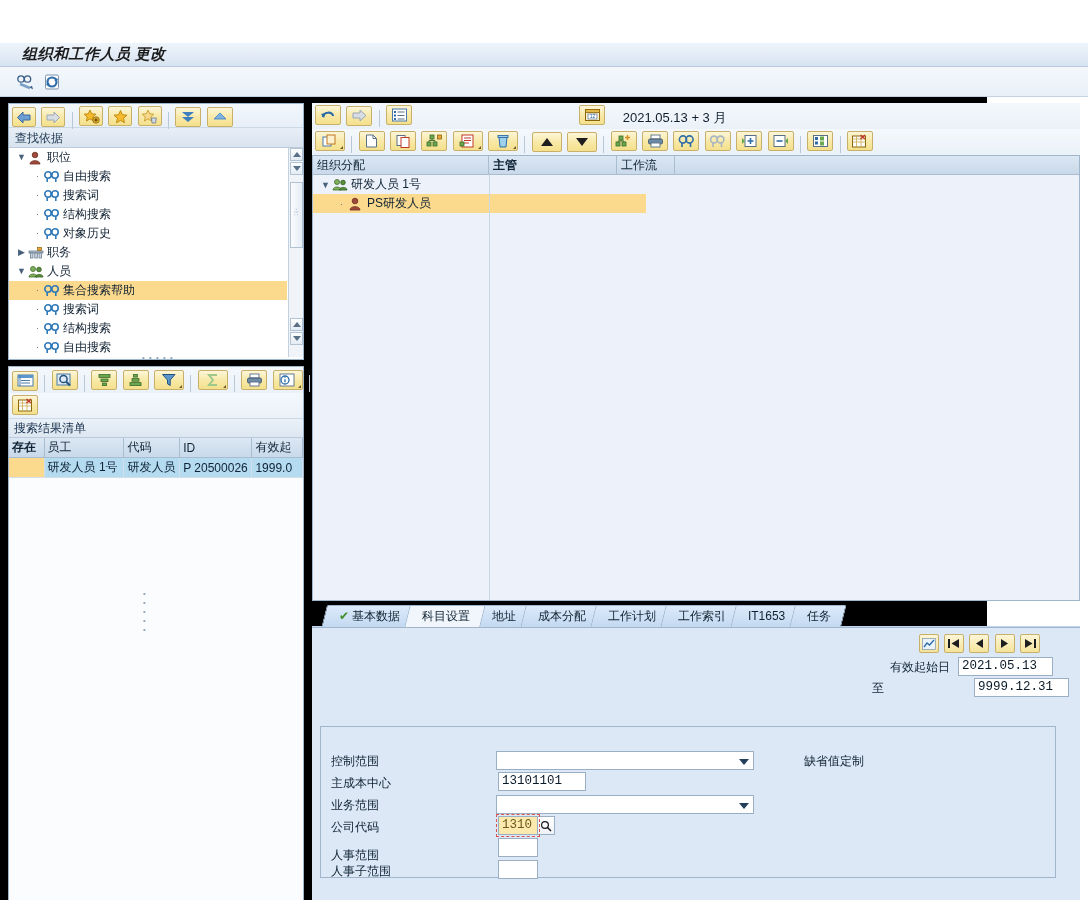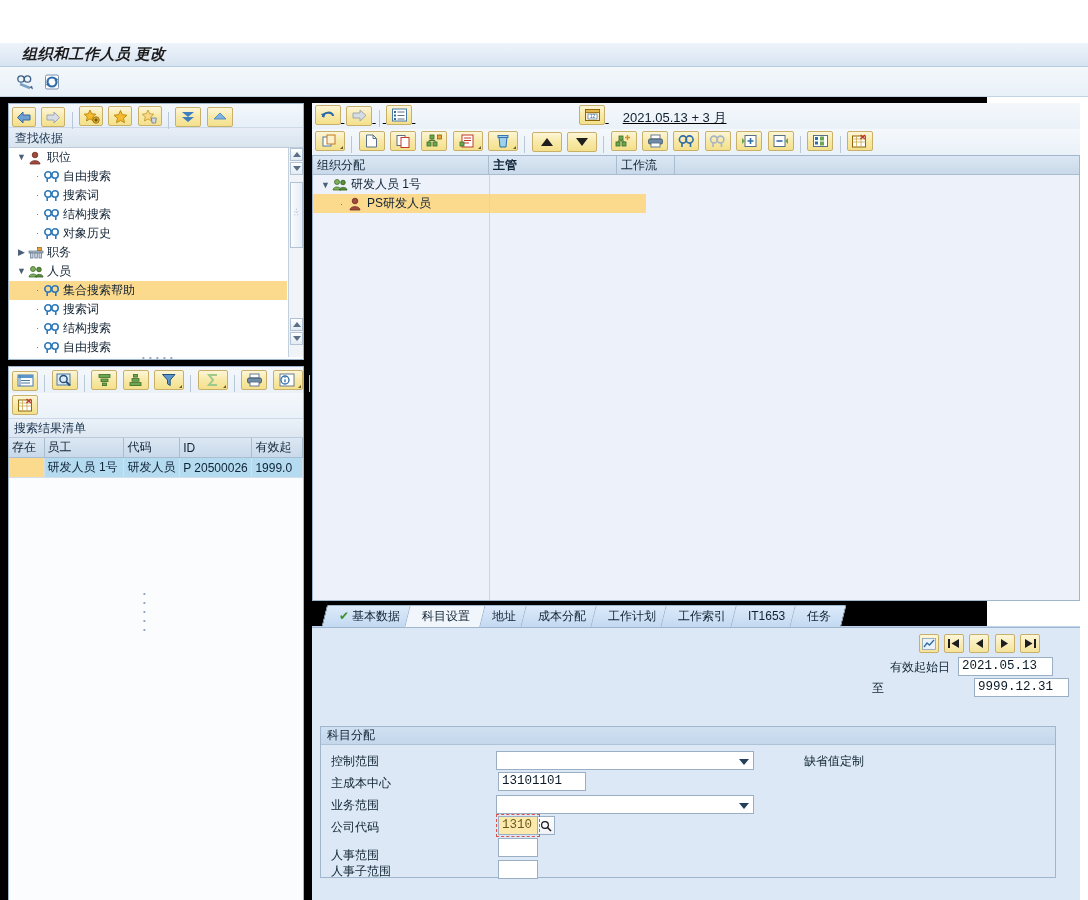--- a/index.html
+++ b/index.html
@@ -147,21 +147,20 @@
   td.cellsel { background: #b4dbf0; }
   td.cellmark { background: #fbd98d; }
 
   
   .rightcol {
     position: absolute; left: 312px; top: 60px; width: 768px; height: 832px;
   }
   .rtoolbar1 {
     position: relative; height: 26px; padding: 2px 3px; white-space: nowrap;
     background: linear-gradient(to bottom,#f4f8fc,#eaf1f8);
-    text-decoration: underline;
   }
   .rtoolbar2 {
     position: relative; height: 26px; padding: 2px 3px; white-space: nowrap;
     background: linear-gradient(to bottom,#f4f8fc,#eaf1f8);
   }
   .datetxt { font-size: 13px; color:#101f2e; margin-left:14px; }
 
   .orgtable {
     position: relative; width: 100%; height: 446px;
     border-top: 1px solid #9fb6cd; border-bottom: 1px solid #9fb6cd;
@@ -546,21 +545,21 @@
               <path d="M14 1 L9.5 5" stroke="#c0392b" stroke-width="1.4"></path>
             </svg>
         </span>
       </div>
 
       <div class="res-title">搜索结果清单</div>
 
       <table class="grid">
         <thead>
             <tr id="res-head">
-              <th style="width: 48px;">存在</th>
+              <th style="width: 48px; font-weight: bold;">存在</th>
               <th style="width: 88px;">员工</th>
               <th style="width: 58px;">代码</th>
               <th style="width: 74px;">ID</th>
               <th style="width: 70px;">有效起</th>
             </tr>
           </thead>
         <tbody id="res-body">
             <tr>
               <td class="cellmark"></td>
               <td class="cellsel">研发人员 1号</td>
@@ -807,21 +806,20 @@
         </span>
       </div>
 
       <div class="lblr" style="left:560px;top:31px;width:78px;">有效起始日</div>
       <div class="fld" style="left:646px;top:29px;width:95px;">2021.05.13</div>
 
       <div class="lblr" style="left:560px;top:52px;width:78px;text-align:left;">至</div>
       <div class="fld" style="left:662px;top:50px;width:95px;">9999.12.31</div>
 
       <div class="grpbox" style="left:8px;top:98px;width:736px;height:152px;">
-        <div class="ghead">科目分配</div>
 
         <div class="lblr" style="left:10px;top:26px;text-align:left;">控制范围</div>
         <div class="selbox" style="left:175px;top:24px;width:258px;">
           <span class="cv"></span>
           <span class="dd"></span>
         </div>
 
         <div class="lblr" style="left:10px;top:48px;text-align:left;">主成本中心</div>
         <div class="fld" style="left:177px;top:45px;width:88px;">13101101</div>
 

